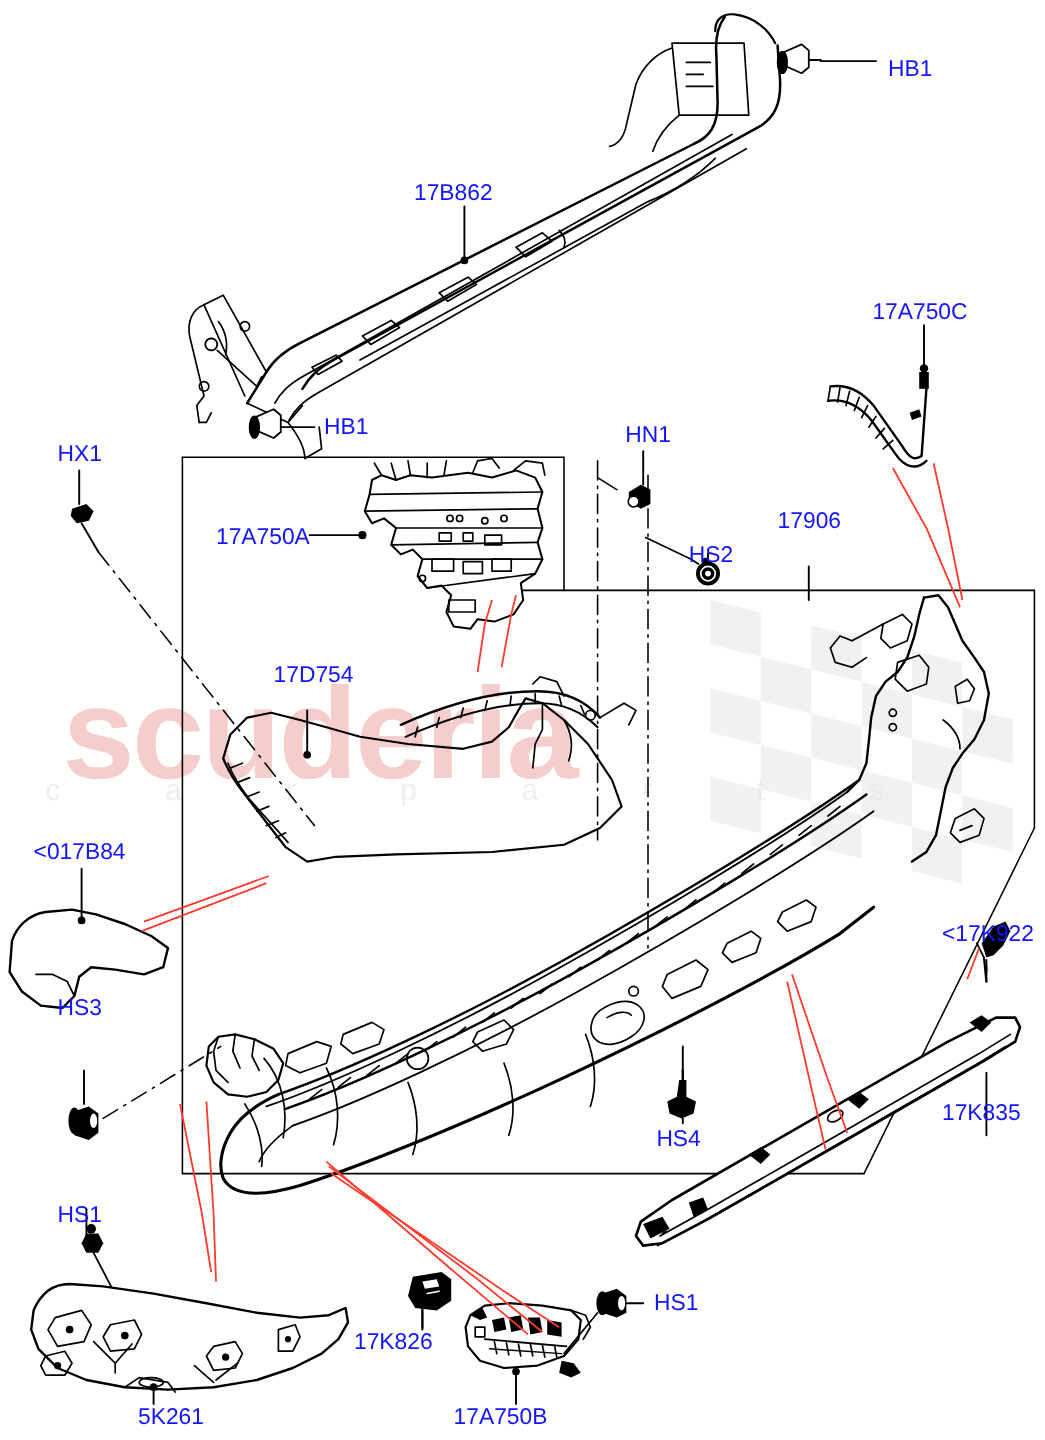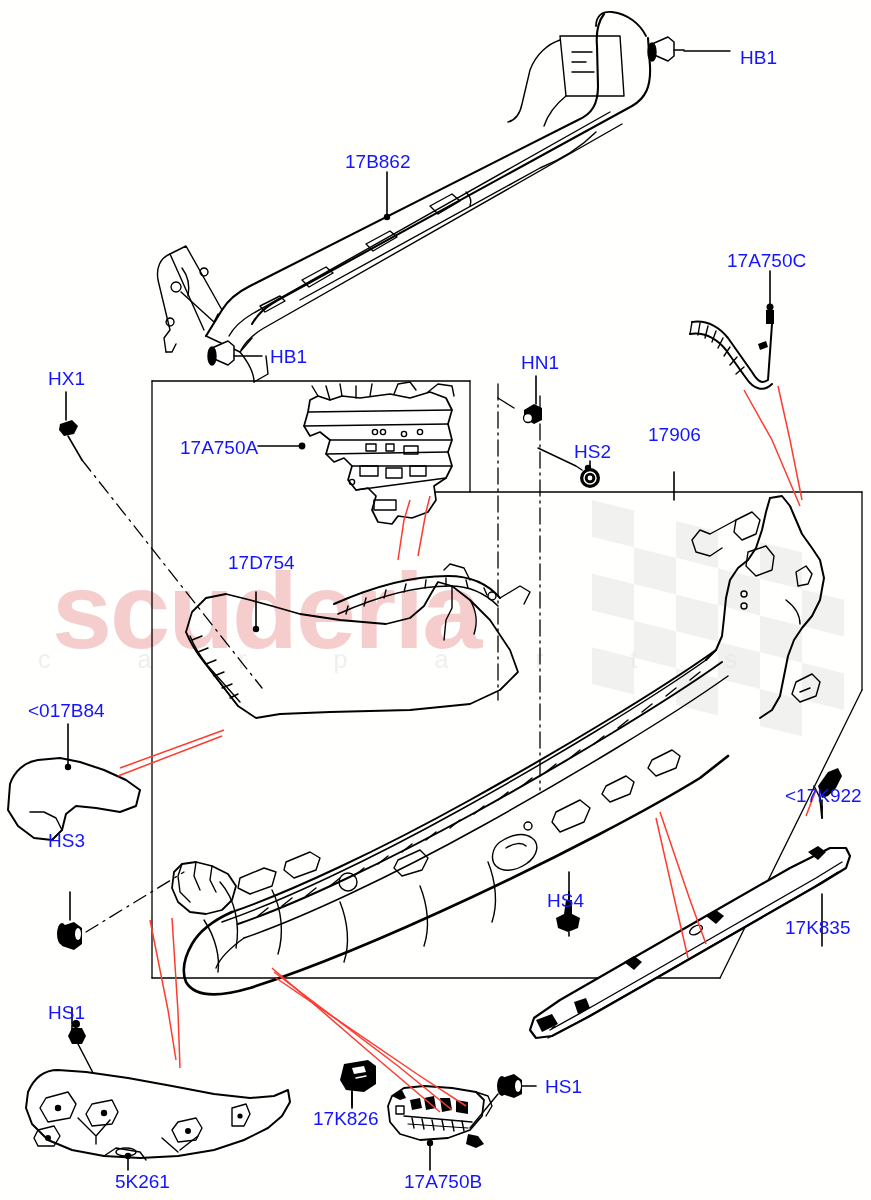--- a/index.html
+++ b/index.html
@@ -400,28 +400,28 @@
       <path d="M276 978 L420 1076 L466 1106"></path>
     </g>
   </svg>
 
   <div class="lbl" style="left:740px;top:47px">HB1</div>
   <div class="lbl" style="left:345px;top:151px">17B862</div>
   <div class="lbl" style="left:727px;top:250px">17A750C</div>
   <div class="lbl" style="left:270px;top:346px">HB1</div>
   <div class="lbl" style="left:521px;top:352px">HN1</div>
   <div class="lbl" style="left:48px;top:368px">HX1</div>
-  <div class="lbl" style="left:574px;top:441px">HS2</div>
+  <div class="lbl" style="left:574px;top:452px">HS2</div>
   <div class="lbl" style="left:180px;top:437px">17A750A</div>
   <div class="lbl" style="left:648px;top:424px">17906</div>
   <div class="lbl" style="left:228px;top:552px">17D754</div>
   <div class="lbl" style="left:28px;top:700px">&lt;017B84</div>
-  <div class="lbl" style="left:785px;top:785px">&lt;17K922</div>
+  <div class="lbl" style="left:785px;top:768px">&lt;17K922</div>
   <div class="lbl" style="left:48px;top:830px">HS3</div>
-  <div class="lbl" style="left:547px;top:890px">HS4</div>
+  <div class="lbl" style="left:547px;top:939px">HS4</div>
   <div class="lbl" style="left:785px;top:917px">17K835</div>
   <div class="lbl" style="left:48px;top:1002px">HS1</div>
   <div class="lbl" style="left:545px;top:1076px">HS1</div>
-  <div class="lbl" style="left:313px;top:1108px">17K826</div>
+  <div class="lbl" style="left:295px;top:1108px">17K826</div>
   <div class="lbl" style="left:115px;top:1171px">5K261</div>
-  <div class="lbl" style="left:404px;top:1171px">17A750B</div>
+  <div class="lbl" style="left:378px;top:1171px">17A750B</div>
 
 </div>
 
 </body></html>

